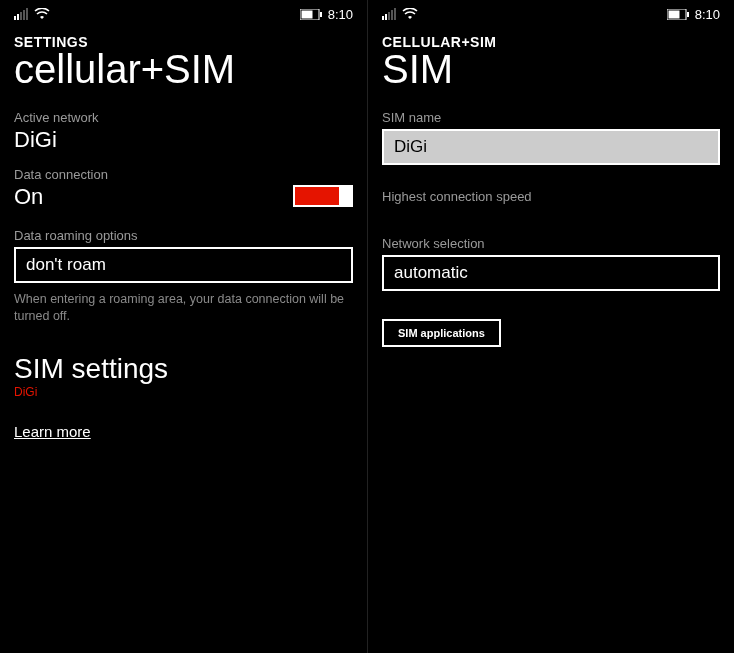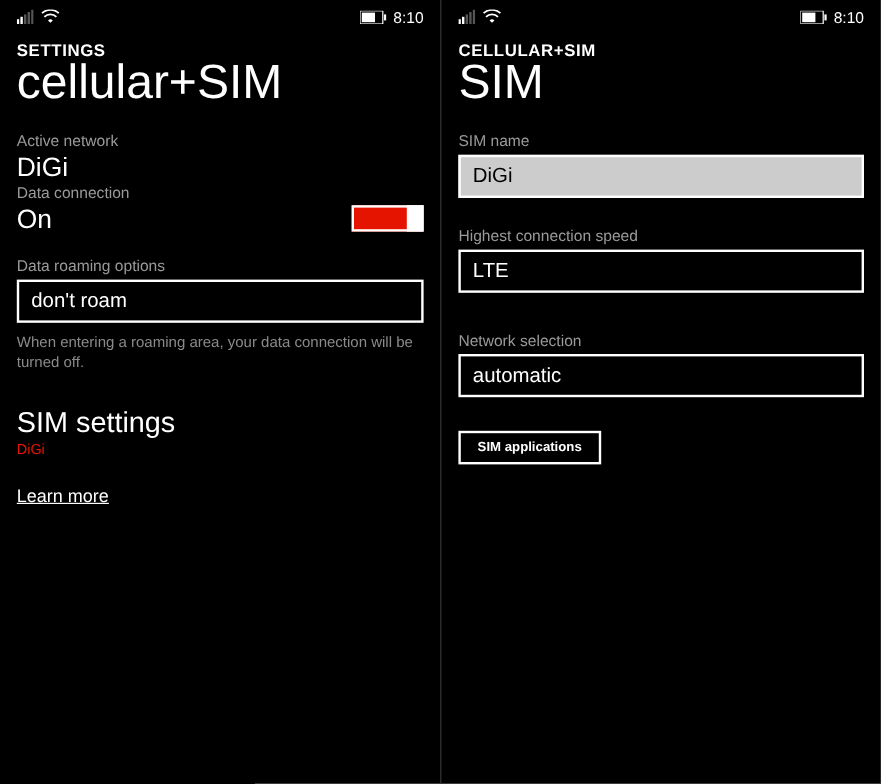--- a/index.html
+++ b/index.html
@@ -43,20 +43,21 @@
     font-size: 40px;
     font-weight: 300;
     line-height: 1.05;
     margin-top: -2px;
     margin-bottom: 20px;
     color: #fff;
   }
   .label {
     font-size: 13px;
     color: #9a9a9a;
+    margin-top: 14px;
   }
   .value {
     font-size: 22px;
     font-weight: 300;
     color: #fff;
     margin-top: 2px;
   }
   .row {
     display: flex;
     justify-content: space-between;
@@ -94,21 +95,21 @@
   }
   .input-box {
     border: 2px solid #fff;
     background: #ccc;
     color: #000;
     padding: 6px 10px;
     font-size: 17px;
     margin-top: 4px;
   }
   .section-title {
-    font-size: 24px;
+    font-size: 28px;
     font-weight: 300;
     margin-top: 28px;
     color: #fff;
   }
   .section-sub {
     font-size: 12px;
     color: #e51400;
     margin-top: 0;
   }
   .link {
@@ -224,23 +225,20 @@
 
   <div class="header-small">CELLULAR+SIM</div>
   <div class="header-large">SIM</div>
 
   <div class="label">SIM name</div>
   <div class="input-box">
     <span>DiGi</span>
   </div>
 
   <div class="label" style="margin-top:24px">Highest connection speed</div>
-  <div class="select">
-    <span>LTE</span>
-  </div>
 
   <div class="label" style="margin-top:32px">Network selection</div>
   <div class="select">
     <span>automatic</span>
   </div>
 
   <div class="button">SIM applications</div>
 </div>
 
 </body></html>

